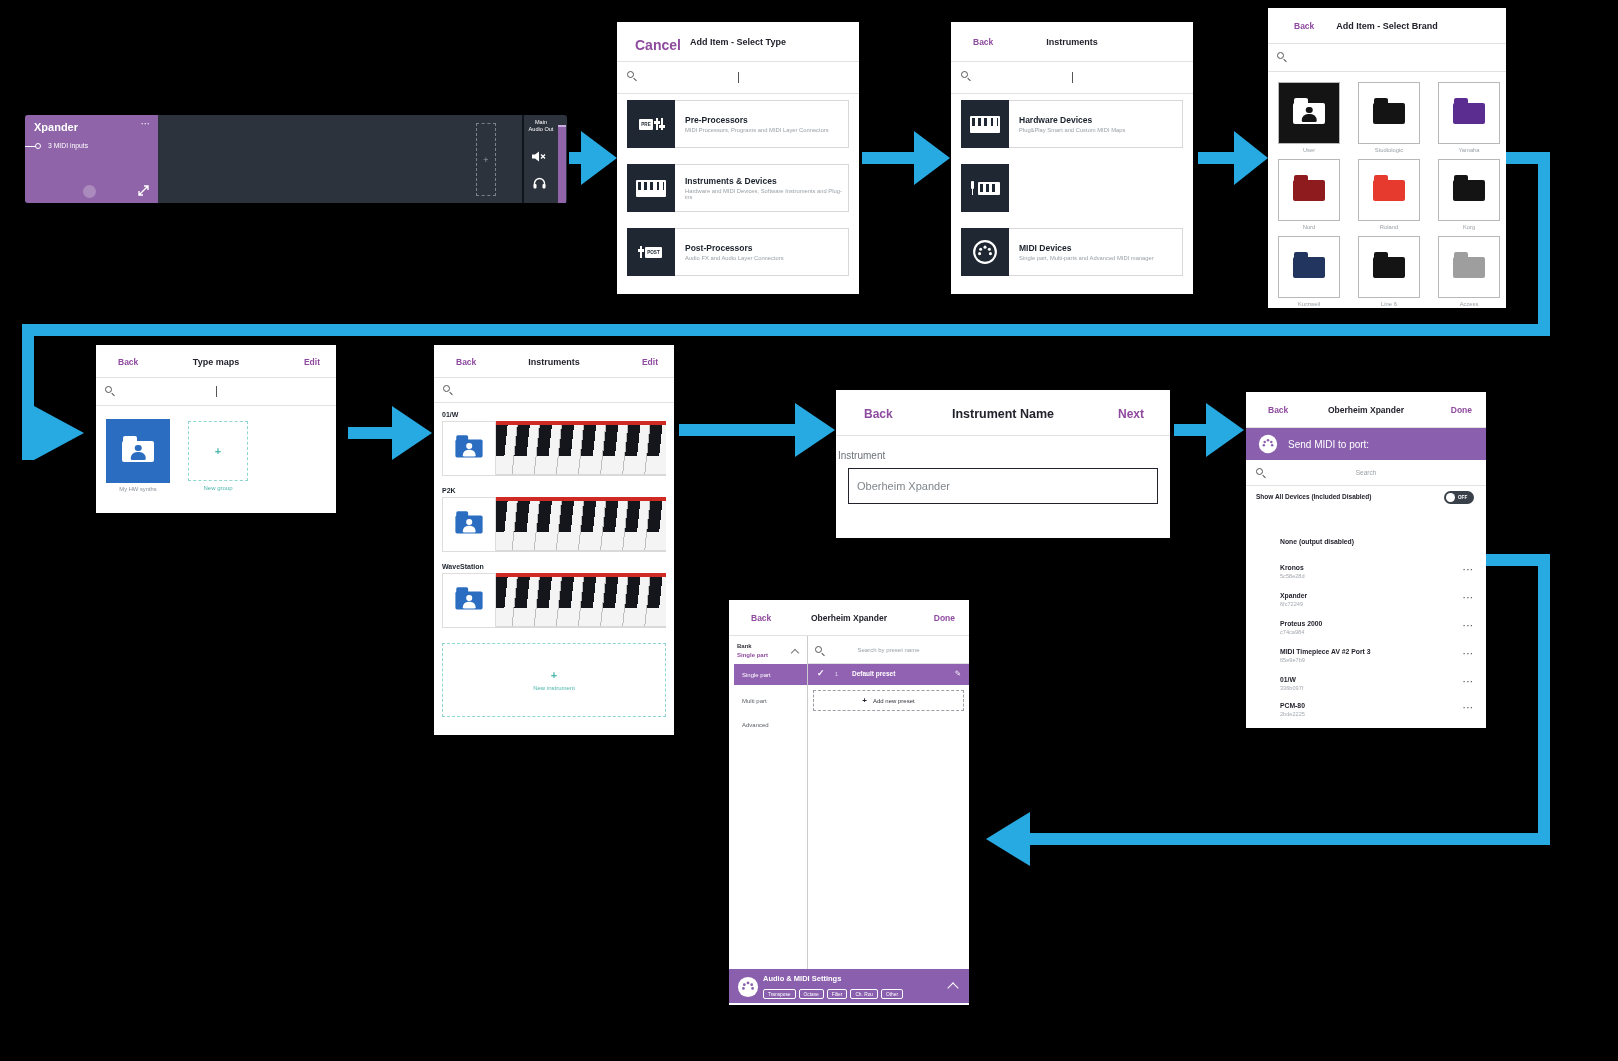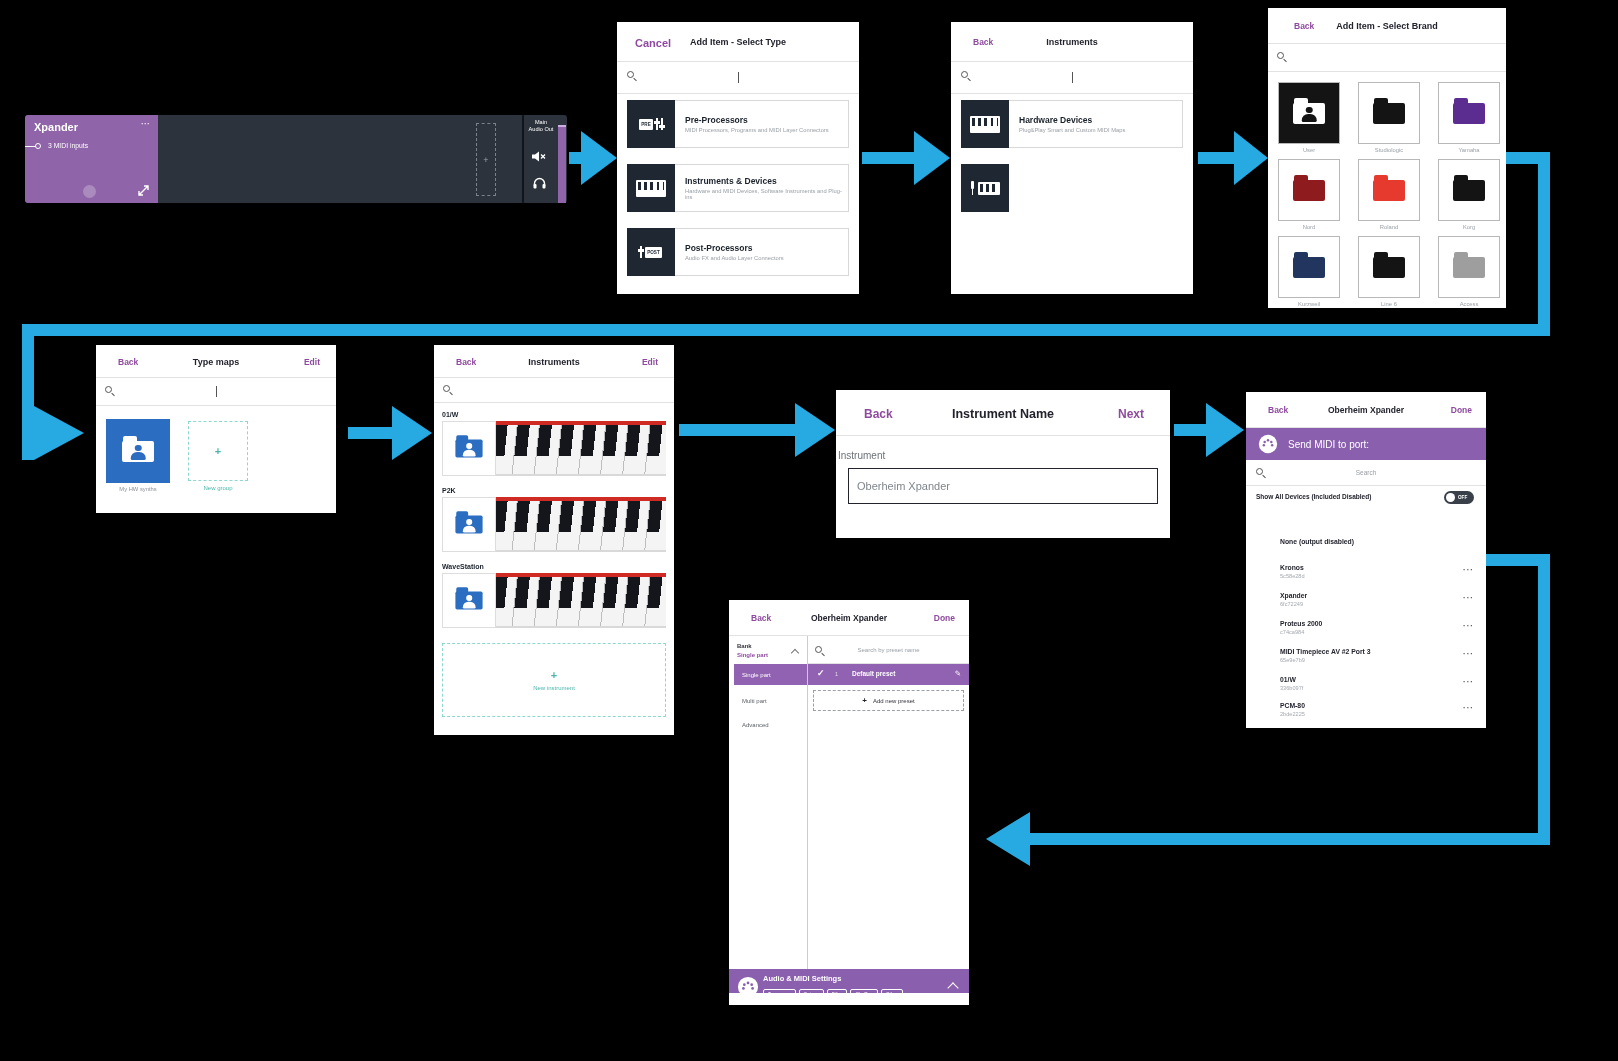--- a/index.html
+++ b/index.html
@@ -106,21 +106,21 @@
       <path d="M1.5 9 V6.5 A5 5 0 0 1 11.5 6.5 V9" stroke="#fff" stroke-width="1.4" fill="none"></path>
       <rect x="0.5" y="7" width="3" height="4.5" rx="1" fill="#fff"></rect>
       <rect x="9.5" y="7" width="3" height="4.5" rx="1" fill="#fff"></rect>
     </svg>
     <div class="abs" style="left:34px;top:10px;width:8px;height:78px;background:#8F64A8;box-shadow:inset 0 2px 0 #c9aede"></div>
   </div>
 </div>
 
 <div class="screen" style="left:617px;top:22px;width:242px;height:272px">
   <div class="hdr" style="height:40px">
-    <span class="lnk" style="left:18px;top:15px;font-size:11px">Cancel</span>
+    <span class="lnk" style="left:18px;top:15px;font-size:14px">Cancel</span>
     <span class="ttl" style="top:15px;font-size:9px">Add Item - Select Type</span>
   </div>
   <div class="srow" style="top:40px;height:32px">
     <span class="mag" style="left:10px;top:9px"></span>
     <span class="caret" style="top:10px"></span>
   </div>
   <div class="pitem" style="top:78px">
     <div class="pic">
       <span class="prebox">PRE</span>
         <span class="fader"></span>
@@ -167,20 +167,36 @@
     </div>
     <div class="ptxt">
       <div class="pt">Hardware Devices</div>
       <div class="ps">Plug&amp;Play Smart and Custom MIDI Maps</div>
     </div>
   </div>
   <div class="pitem" style="top:142px">
     <div class="pic">
       <span class="plug"></span>
         <span class="keysic" style="width:22px;height:13px"></span>
+    </div>
+  </div>
+  <div class="pitem" style="top:206px">
+    <div class="pic">
+      <svg width="26" height="26" viewBox="0 0 24 24">
+        <circle cx="12" cy="12" r="10" fill="none" stroke="#fff" stroke-width="2"></circle>
+        <circle cx="12" cy="7.5" r="1.4" fill="#fff"></circle>
+          <circle cx="8" cy="9.5" r="1.4" fill="#fff"></circle>
+        <circle cx="16" cy="9.5" r="1.4" fill="#fff"></circle>
+          <circle cx="7" cy="13.5" r="1.4" fill="#fff"></circle>
+        <circle cx="17" cy="13.5" r="1.4" fill="#fff"></circle>
+      </svg>
+    </div>
+    <div class="ptxt">
+      <div class="pt">MIDI Devices</div>
+      <div class="ps">Single part, Multi-parts and Advanced MIDI manager</div>
     </div>
   </div>
 </div>
 
 <div class="screen" style="left:1268px;top:8px;width:238px;height:300px">
   <div class="hdr" style="height:36px">
     <span class="lnk" style="left:26px;top:13px;font-size:8.5px">Back</span>
     <span class="ttl" style="top:13px;font-size:9px">Add Item - Select Brand</span>
   </div>
   <div class="srow" style="top:36px;height:28px">
@@ -414,21 +430,21 @@
     <span style="position:absolute;left:9px;top:4px;color:#fff;font-size:9px;font-weight:bold">✓</span>
     <span style="position:absolute;left:27px;top:7px;color:#e4d8ef;font-size:5.5px">1</span>
     <span style="position:absolute;left:44px;top:6px;color:#fff;font-size:6.5px;font-weight:bold">Default preset</span>
     <span style="position:absolute;right:8px;top:5px;color:#fff;font-size:7.5px">✎</span>
   </div>
   <div class="abs" style="left:84px;top:90px;width:151px;height:21px;border:1px dashed #9aa0a6;display:flex;align-items:center;justify-content:center;gap:6px">
     <span style="font-size:8px;font-weight:bold;color:#23232e">+</span>
     <span style="font-size:6px;color:#33333c">Add new preset</span>
   </div>
 
-  <div class="abs" style="left:0;top:369px;width:240px;height:24px;background:#8A5FAE">
+  <div class="abs" style="left:0;top:369px;width:240px;height:34px;background:#8A5FAE">
     <svg class="abs" width="22" height="22" viewBox="0 0 24 24" style="left:8px;top:7px">
       <circle cx="12" cy="12" r="11" fill="#fff"></circle>
       <circle cx="12" cy="7.5" r="1.5" fill="#8A5FAE"></circle>
         <circle cx="8" cy="9.5" r="1.5" fill="#8A5FAE"></circle>
       <circle cx="16" cy="9.5" r="1.5" fill="#8A5FAE"></circle>
         <circle cx="7" cy="13.5" r="1.5" fill="#8A5FAE"></circle>
       <circle cx="17" cy="13.5" r="1.5" fill="#8A5FAE"></circle>
     </svg>
     <span class="abs" style="left:34px;top:5px;color:#fff;font-weight:bold;font-size:7.5px">Audio &amp; MIDI Settings</span>
     <div class="abs" style="left:34px;top:20px;display:flex;gap:3px">

